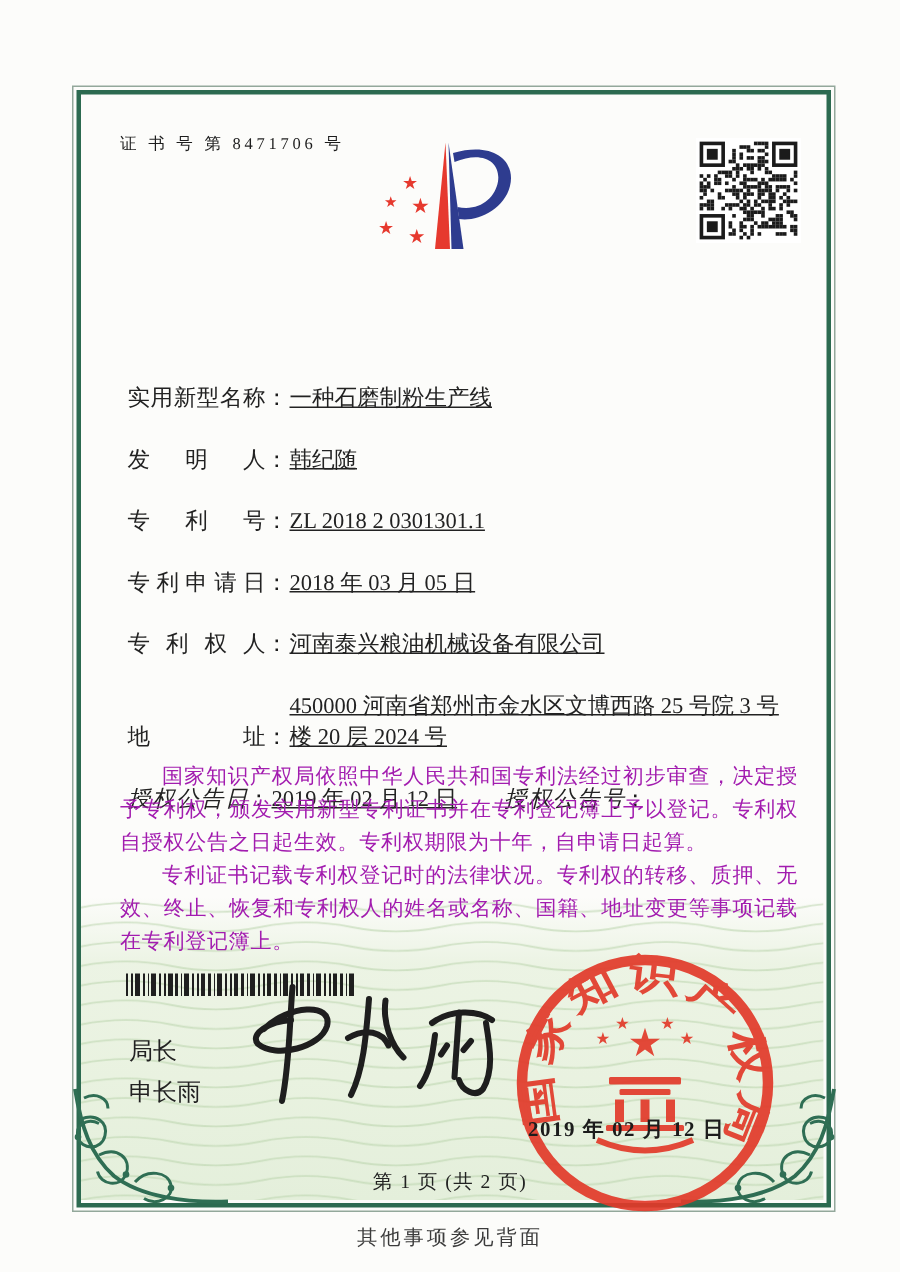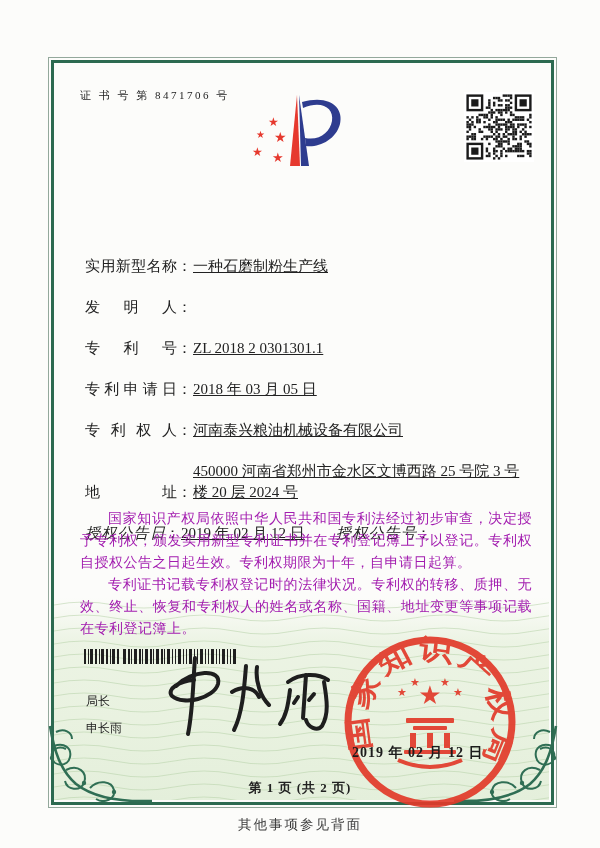--- a/index.html
+++ b/index.html
@@ -31,27 +31,27 @@
   .frow.double .g2{flex:1;display:flex;margin-left:16px;}
   .frow.double .flabel{flex:0 0 80px;font-style:italic;}
   
   .bodytext{position:absolute;left:80px;top:508px;width:452px;z-index:2;
             font-size:14px;line-height:22px;color:#a21caf;}
   .bodytext p{margin:0;text-indent:2em;text-align:justify;letter-spacing:.5px;}
   
   .barcode{position:absolute;left:84px;top:649px;width:152px;height:15px;z-index:2;
            background:repeating-linear-gradient(90deg,#1f1f1f 0 1.5px,rgba(0,0,0,0) 1.5px 3.5px,
            #1f1f1f 3.5px 4.5px,rgba(0,0,0,0) 4.5px 6px,#1f1f1f 6px 9px,rgba(0,0,0,0) 9px 11px);}
-  .director{position:absolute;left:86px;top:688px;z-index:2;font-size:12px;line-height:27px;color:#222;}
+  .director{position:absolute;left:86px;top:688px;z-index:2;font-size:16px;line-height:27px;color:#222;}
   .signature{position:absolute;left:148px;top:652px;z-index:3;}
   .seal{position:absolute;left:342px;top:634px;z-index:3;}
   .sealdate{position:absolute;left:352px;top:744px;z-index:4;font-size:14px;font-weight:600;
             letter-spacing:1px;color:#1c1c1c;}
   .pageinfo{position:absolute;left:0;right:0;top:779px;text-align:center;font-size:13px;
-            letter-spacing:1px;color:#222;z-index:2;font-weight:bold;}
+            letter-spacing:1px;color:#222;z-index:2;}
   .backnote{position:absolute;left:0;right:0;top:816px;text-align:center;font-size:13.5px;
             letter-spacing:2px;color:#3b3b3b;z-index:2;font-family:Liberation Mono, monospace;}
   .flourish{position:absolute;z-index:3;}
   .flourish.left{left:42px;top:724px;}
   .flourish.right{left:452px;top:724px;transform:scaleX(-1);}
 </style>
 </head>
 <body>
 
 <div class="page">
@@ -382,20 +382,21 @@
 
   <div class="fields">
     <div class="frow">
       <span class="flabel">实用新型名称</span>
         <span class="fcolon">：</span>
         <span class="fvalue">一种石磨制粉生产线</span>
     </div>
     <div class="frow">
       <span class="flabel">发明人</span>
         <span class="fcolon">：</span>
+        <span class="fvalue">韩纪随</span>
     </div>
     <div class="frow">
       <span class="flabel">专利号</span>
         <span class="fcolon">：</span>
         <span class="fvalue">ZL 2018 2 0301301.1</span>
     </div>
     <div class="frow">
       <span class="flabel">专利申请日</span>
         <span class="fcolon">：</span>
         <span class="fvalue">2018 年 03 月 05 日</span>

